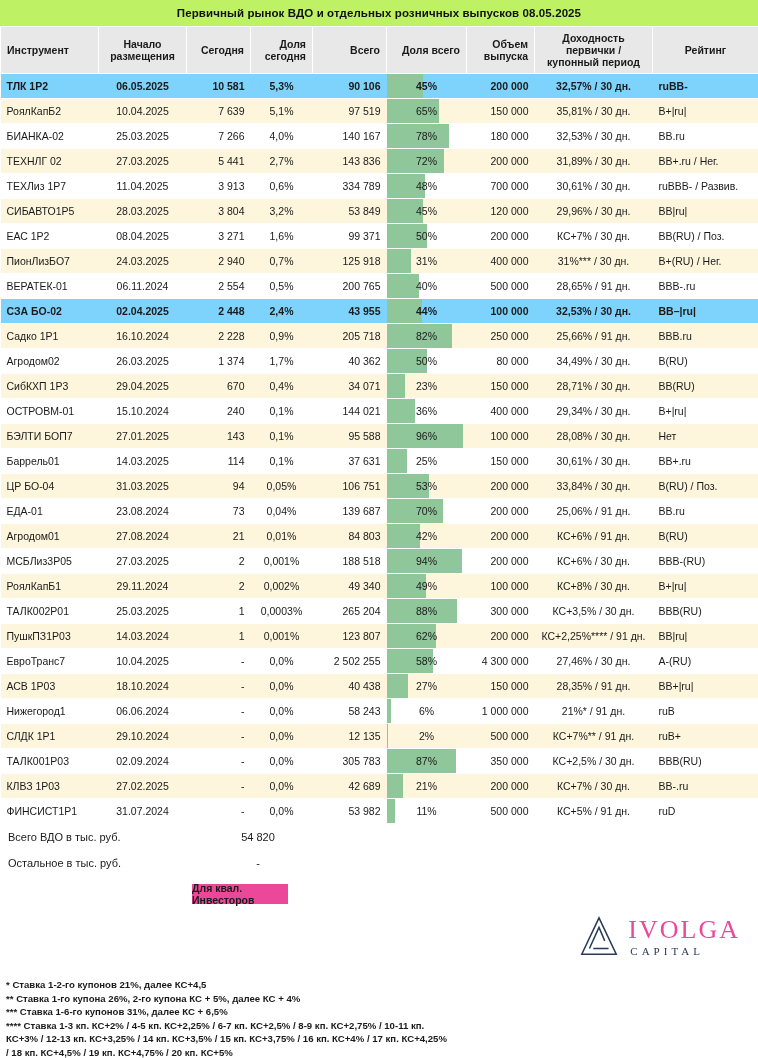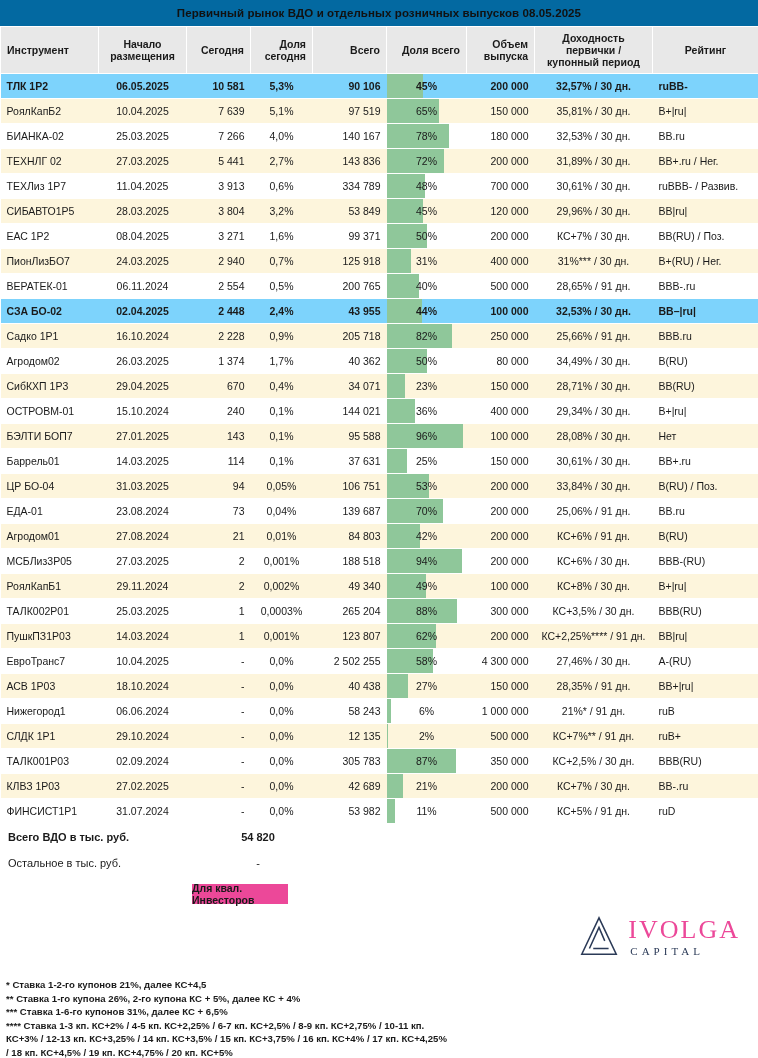--- a/index.html
+++ b/index.html
@@ -12,21 +12,21 @@
     height: 1058px;
     font-family: "Liberation Sans", sans-serif;
     font-size: 11px;
     color: #1a1a1a;
     overflow: hidden;
   }
   .page { width: 758px; height: 1058px; position: relative; }
 
   
   .title-bar {
-    background: #0369a1;
+    background: #bef264;
     height: 26px;
     display: flex;
     align-items: center;
     justify-content: center;
     font-weight: bold;
     font-size: 11.5px;
     color: #111;
     letter-spacing: 0.1px;
   }
 
@@ -96,21 +96,21 @@
   .totals {
     width: 758px;
     position: relative;
     padding: 0;
   }
   .totals-row {
     display: flex;
     align-items: center;
     height: 26px;
     font-size: 11px;
-    font-weight: bold;
+    font-weight: normal;
     color: #1a1a1a;
     padding-left: 8px;
   }
   .totals-row.normal { font-weight: normal; }
   .totals-label { width: 190px; }
   .totals-val { width: 120px; text-align: center; }
 
   .qual-band {
     position: absolute;
     left: 192px;

